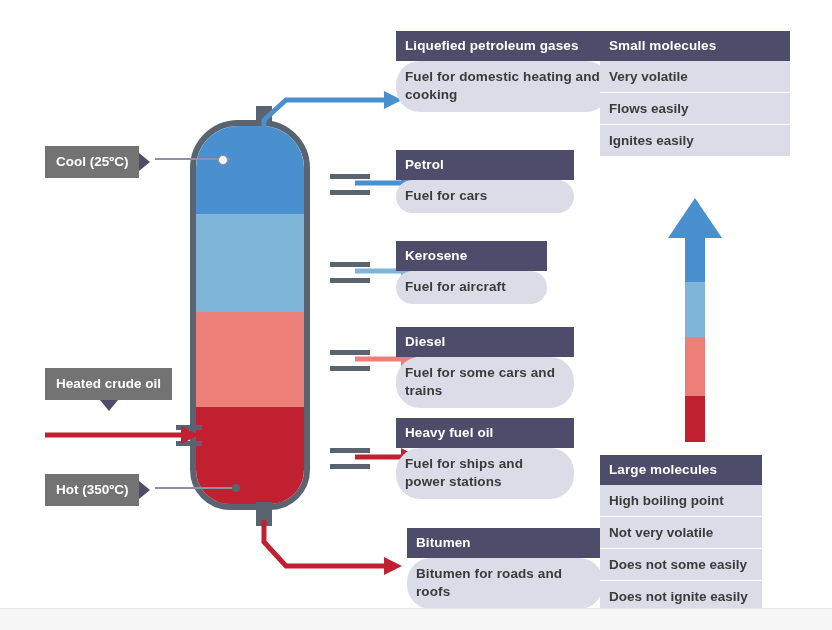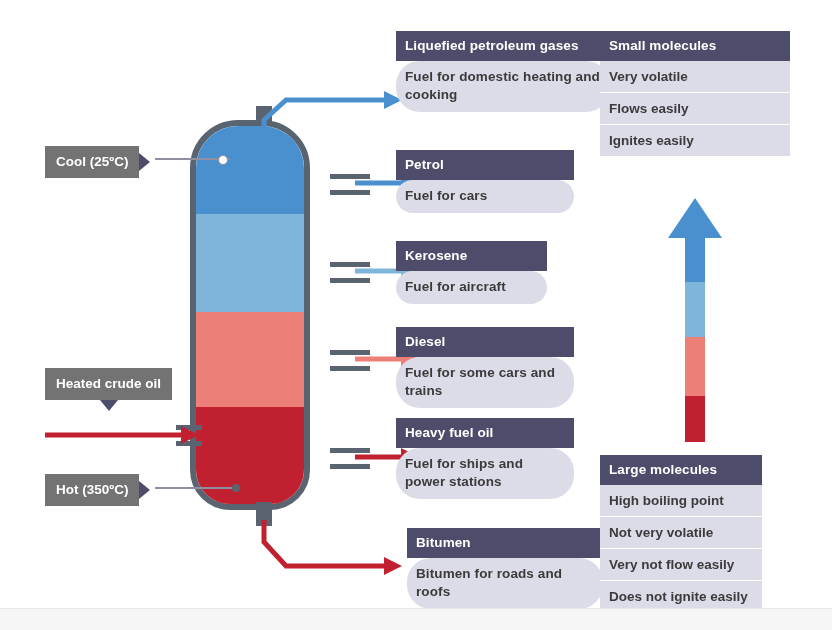--- a/index.html
+++ b/index.html
@@ -229,21 +229,21 @@
     <div class="box-head">Small molecules</div>
     <div class="prop-row">Very volatile</div>
     <div class="prop-row">Flows easily</div>
     <div class="prop-row">Ignites easily</div>
   </div>
 
   <div class="box" style="left:600px;top:455px;width:162px;">
     <div class="box-head">Large molecules</div>
     <div class="prop-row">High boiling point</div>
     <div class="prop-row">Not very volatile</div>
-    <div class="prop-row">Very not flow easily</div>
+    <div class="prop-row">Does not some easily</div>
     <div class="prop-row">Does not ignite easily</div>
   </div>
 
   <div id="grad-arrow">
     <div class="ga-head" style="border-bottom:40px solid #4a90ce;"></div>
     <div class="ga-shaft" style="top:40px;height:44px;background:#4a90ce;"></div>
     <div class="ga-shaft" style="top:84px;height:55px;background:#7fb5d9;"></div>
     <div class="ga-shaft" style="top:139px;height:59px;background:#ec8079;"></div>
     <div class="ga-shaft" style="top:198px;height:46px;background:#c0202f;"></div>
   </div>

